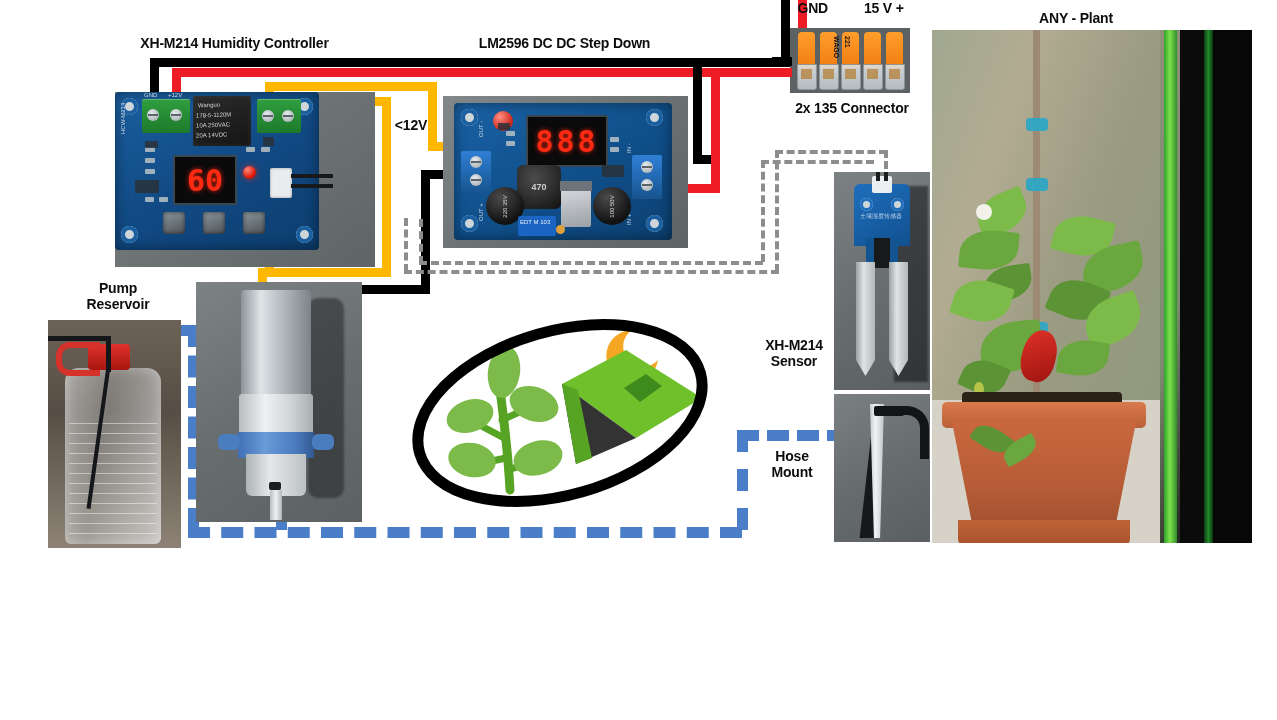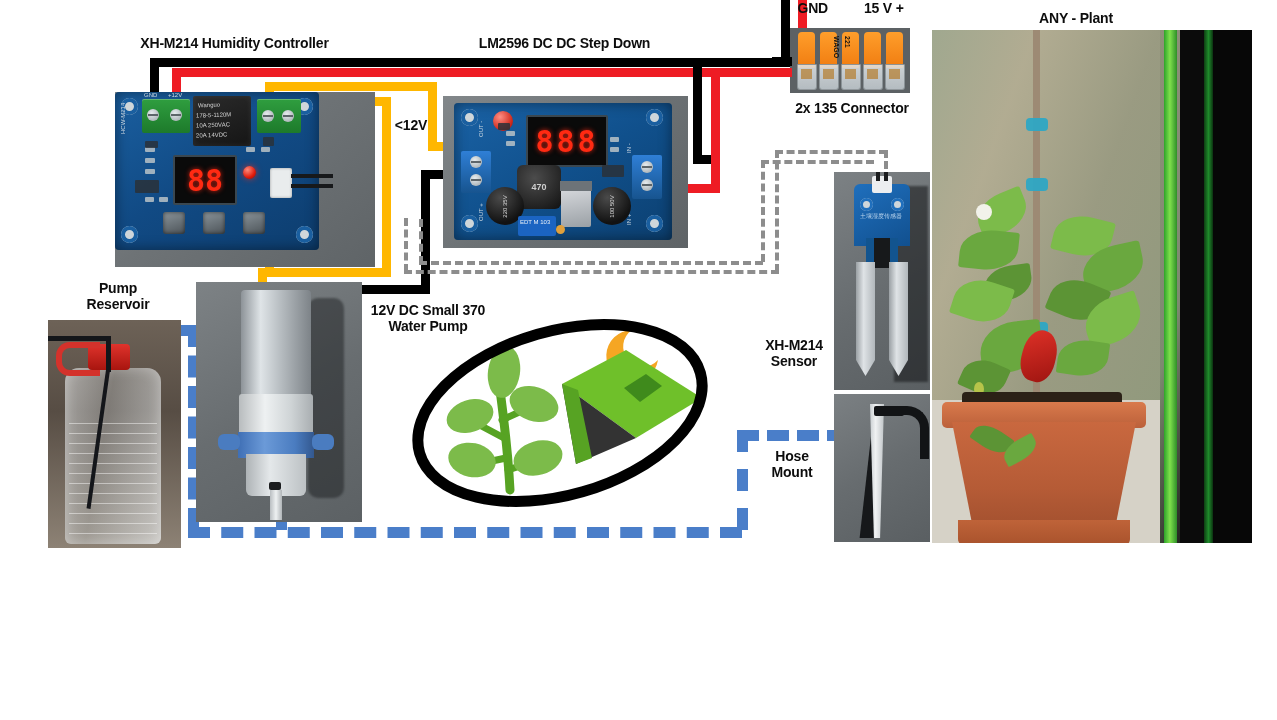--- a/index.html
+++ b/index.html
@@ -256,21 +256,21 @@
       </div>
 
       <div class="green-term" style="left:142px;top:7px;width:44px;height:34px;">
         <div class="screw" style="left:5px;top:11px;"></div>
         <div class="screw" style="left:25px;top:11px;"></div>
       </div>
 
       <div class="silk" style="left:5px;top:42px;transform:rotate(-90deg);transform-origin:left top;">HCW-M214</div>
 
       <div class="disp" style="left:58px;top:63px;width:60px;height:46px;">
-        <span class="seg" style="font-size:30px;">88</span>
+        <span class="seg" style="font-size:30px;">60</span>
       </div>
 
       <div class="led" style="left:128px;top:74px;"></div>
 
       <div class="wht-conn" style="left:155px;top:76px;width:22px;height:30px;"></div>
       <div style="position:absolute;left:176px;top:82px;width:42px;height:4px;background:#17191b;"></div>
       <div style="position:absolute;left:176px;top:92px;width:42px;height:4px;background:#17191b;"></div>
 
       <div class="btn" style="left:48px;top:120px;"></div>
       <div class="btn" style="left:88px;top:120px;"></div>
@@ -500,22 +500,20 @@
 
   <div class="lbl" style="left:768px;top:101px;width:168px;font-size:14px;">2x 135 Connector</div>
 
   <div class="lbl" style="left:992px;top:11px;width:168px;font-size:14px;">ANY - Plant</div>
 
   <div class="lbl" style="left:388px;top:118px;width:46px;font-size:14px;">&lt;12V</div>
 
   <div class="lbl" style="left:56px;top:281px;width:124px;font-size:14px;">Pump
 Reservoir</div>
 
-  <div class="lbl" style="left:352px;top:303px;width:152px;font-size:14px;">12V DC Small 370
-Water Pump</div>
 
   <div class="lbl" style="left:742px;top:338px;width:104px;font-size:14px;">XH-M214
 Sensor</div>
 
   <div class="lbl" style="left:752px;top:449px;width:80px;font-size:14px;">Hose
 Mount</div>
 
 
 </div>
 

